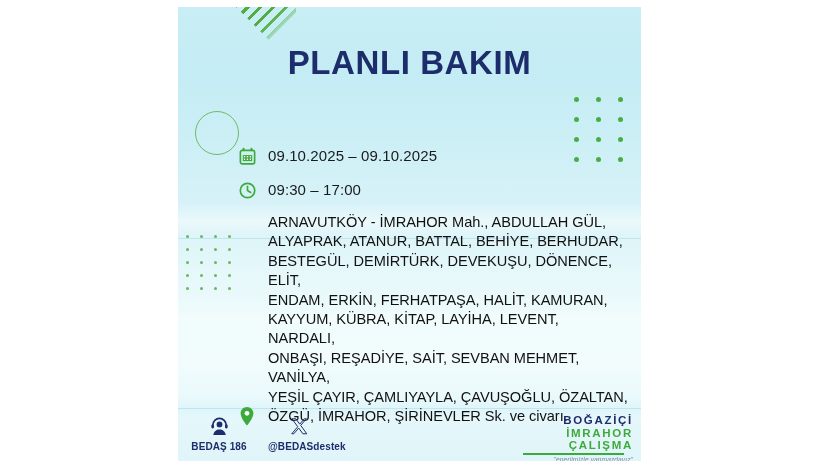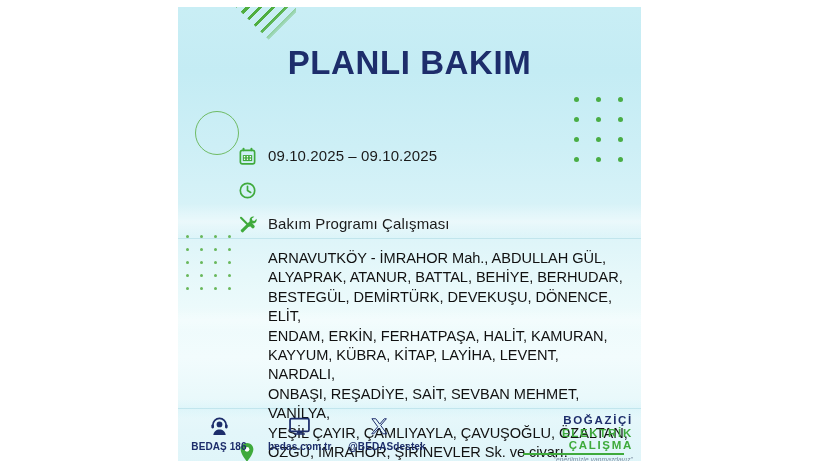--- a/index.html
+++ b/index.html
@@ -335,32 +335,23 @@
         <span class="txt">09.10.2025 – 09.10.2025</span>
       </div>
 
       <div class="row">
         <span class="ico">
           <svg width="19" height="19" viewBox="0 0 24 24" aria-hidden="true">
             <circle cx="12" cy="12" r="9.1" fill="none" stroke="#3faa3c" stroke-width="2.1"></circle>
             <path d="M12 6.6V12l4.0 2.5" fill="none" stroke="#3faa3c" stroke-width="2.1" stroke-linecap="round" stroke-linejoin="round"></path>
           </svg>
         </span>
+        <span class="txt">09:30 – 17:00</span>
       </div>
 
-      <div class="row" id="row-work">
-        <span class="ico">
-          <svg width="20" height="20" viewBox="0 0 24 24" aria-hidden="true">
-            <path d="M3.6 4.6l9.6 9.6" stroke="#3faa3c" stroke-width="2.5" stroke-linecap="round"></path>
-            <path d="M13.0 13.2l3.4 3.4a2.1 2.1 0 0 0 3.0-3.0l-3.4-3.4z" fill="#3faa3c"></path>
-            <path d="M19.6 3.2a4.4 4.4 0 0 0-5.5 5.5L4.4 18.4a1.9 1.9 0 1 0 2.6 2.6l9.7-9.7a4.4 4.4 0 0 0 5.5-5.5l-2.6 2.6-2.4-.6-.6-2.4z" fill="#3faa3c"></path>
-          </svg>
-        </span>
-        <span class="txt">Bakım Programı Çalışması</span>
-      </div>
 
       <div class="row" id="row-address">
         <span class="ico">
           <svg width="18" height="21" viewBox="0 0 20 24" aria-hidden="true">
             <path d="M10 1.2c-4.0 0-7.3 3.2-7.3 7.2 0 5.3 6.3 13.0 6.6 13.3a.9.9 0 0 0 1.4 0c.3-.3 6.6-8.0 6.6-13.3 0-4.0-3.3-7.2-7.3-7.2z" fill="#3faa3c"></path>
             <circle cx="10" cy="8.4" r="2.7" fill="#ffffff"></circle>
           </svg>
         </span>
         <span class="txt" id="address-text">ARNAVUTKÖY - İMRAHOR Mah., ABDULLAH GÜL,
 ALYAPRAK, ATANUR, BATTAL, BEHİYE, BERHUDAR,
@@ -384,45 +375,35 @@
               <path d="M4.4 10.4a7.6 7.6 0 0 1 15.2 0v1.0" fill="none" stroke="#1d2d6b" stroke-width="1.9" stroke-linecap="round"></path>
               <rect x="2.7" y="9.6" width="3.0" height="4.6" rx="1.3" fill="#1d2d6b"></rect>
               <rect x="18.3" y="9.6" width="3.0" height="4.6" rx="1.3" fill="#1d2d6b"></rect>
               <circle cx="12" cy="9.6" r="3.3" fill="#1d2d6b"></circle>
               <path d="M4.9 21.6c.5-3.9 3.5-6.2 7.1-6.2s6.6 2.3 7.1 6.2z" fill="#1d2d6b"></path>
             </svg>
           </span>
           <div class="clabel">BEDAŞ 186</div>
         </div>
 
-        <div class="contact">
-          <span class="cico">
-            <svg width="23" height="21" viewBox="0 0 26 24" aria-hidden="true">
-              <rect x="2.2" y="3.0" width="21.6" height="14.6" rx="1.6" fill="none" stroke="#1d2d6b" stroke-width="2.0"></rect>
-              <rect x="10.0" y="17.6" width="6.0" height="2.4" fill="#1d2d6b"></rect>
-              <rect x="6.6" y="19.6" width="12.8" height="1.9" rx=".9" fill="#1d2d6b"></rect>
-            </svg>
-          </span>
-          <div class="clabel">bedas.com.tr</div>
-        </div>
 
         <div class="contact">
           <span class="cico">
             <svg width="19" height="19" viewBox="0 0 24 24" aria-hidden="true">
               <path d="M2.4 2.2h4.9l5.0 6.8 5.8-6.8h2.6l-7.2 8.4 7.7 10.6h-4.9l-5.3-7.2-6.2 7.2H2.2l7.6-8.9z" fill="none" stroke="#1d2d6b" stroke-width="1.25" stroke-linejoin="round"></path>
             </svg>
           </span>
           <div class="clabel">@BEDASdestek</div>
         </div>
 
       </div>
 
       <div id="brand">
         <div class="bline" id="brand-l1">BOĞAZİÇİ</div>
-        <div class="bline" id="brand-l2">ELEKTRİK</div>
+        <div class="bline" id="brand-l2">İMRAHOR</div>
         <div class="bline" id="brand-l3">ÇALIŞMA</div>
         <div id="brand-rule"></div>
         <div id="brand-tag">"enerjimizle yanmazdayız"</div>
       </div>
 
     </div>
 
   </div>
 </div>
 

